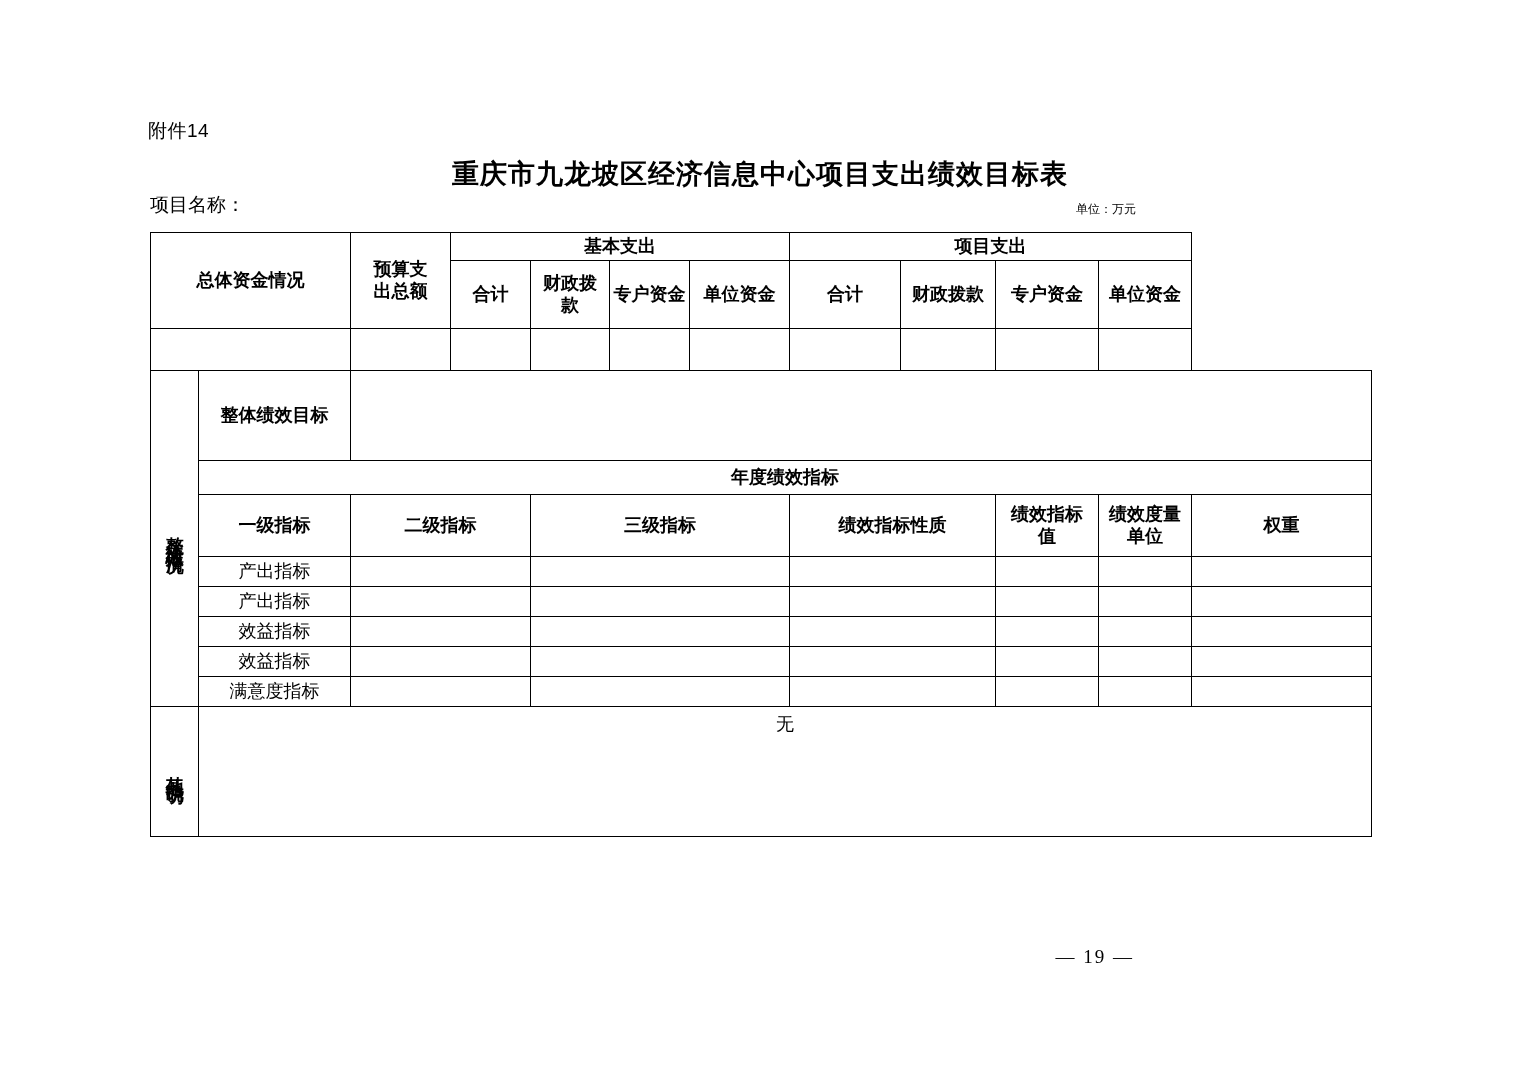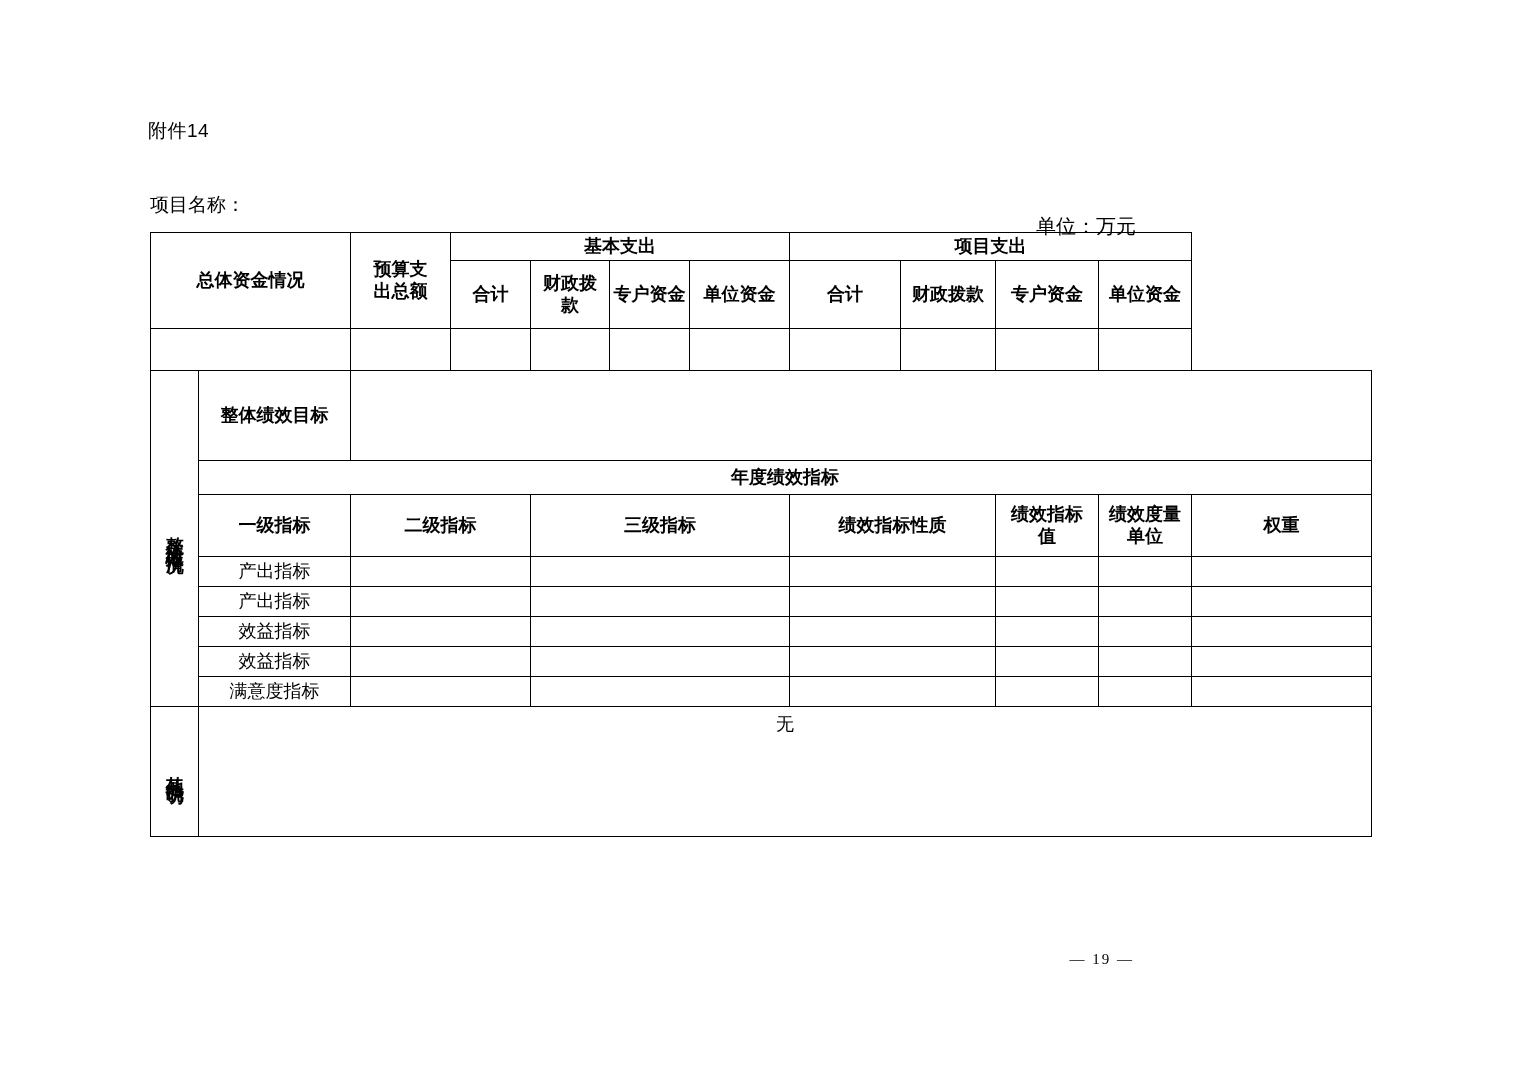--- a/index.html
+++ b/index.html
@@ -43,22 +43,22 @@
   .proj-name {
     position: absolute;
     left: 150px;
     top: 192px;
     font-size: 19px;
     font-family: "Liberation Sans", "DejaVu Sans", sans-serif;
   }
   .unit-note {
     position: absolute;
     right: 148px;
-    top: 213px;
-    font-size: 20px;
+    top: 201px;
+    font-size: 12px;
     font-family: Liberation Mono, monospace;
   }
   table.main {
     position: absolute;
     left: 150px;
     top: 232px;
     width: 1221px;
     border-collapse: collapse;
     table-layout: fixed;
   }
@@ -90,32 +90,33 @@
   }
   td.idx {
     text-align: left;
     padding-left: 6px;
     font-size: 15px;
   }
   .page-num {
     position: absolute;
     right: 150px;
     bottom: 106px;
-    font-size: 15px;
+    font-size: 19px;
     font-family: "Liberation Serif", "DejaVu Serif", serif;
     letter-spacing: 2px;
   }
 </style>
 </head>
 <body>
 
 <div class="page">
 
   <div class="attach-label">附件14</div>
 
+  <div class="doc-title">重庆市九龙坡区经济信息中心项目支出绩效目标表</div>
 
   <div class="proj-name">项目名称：</div>
 
   <div class="unit-note">单位：万元</div>
 
   <table class="main">
     <colgroup>
       <col style="width:48px">
       <col style="width:152px">
       <col style="width:100px">

